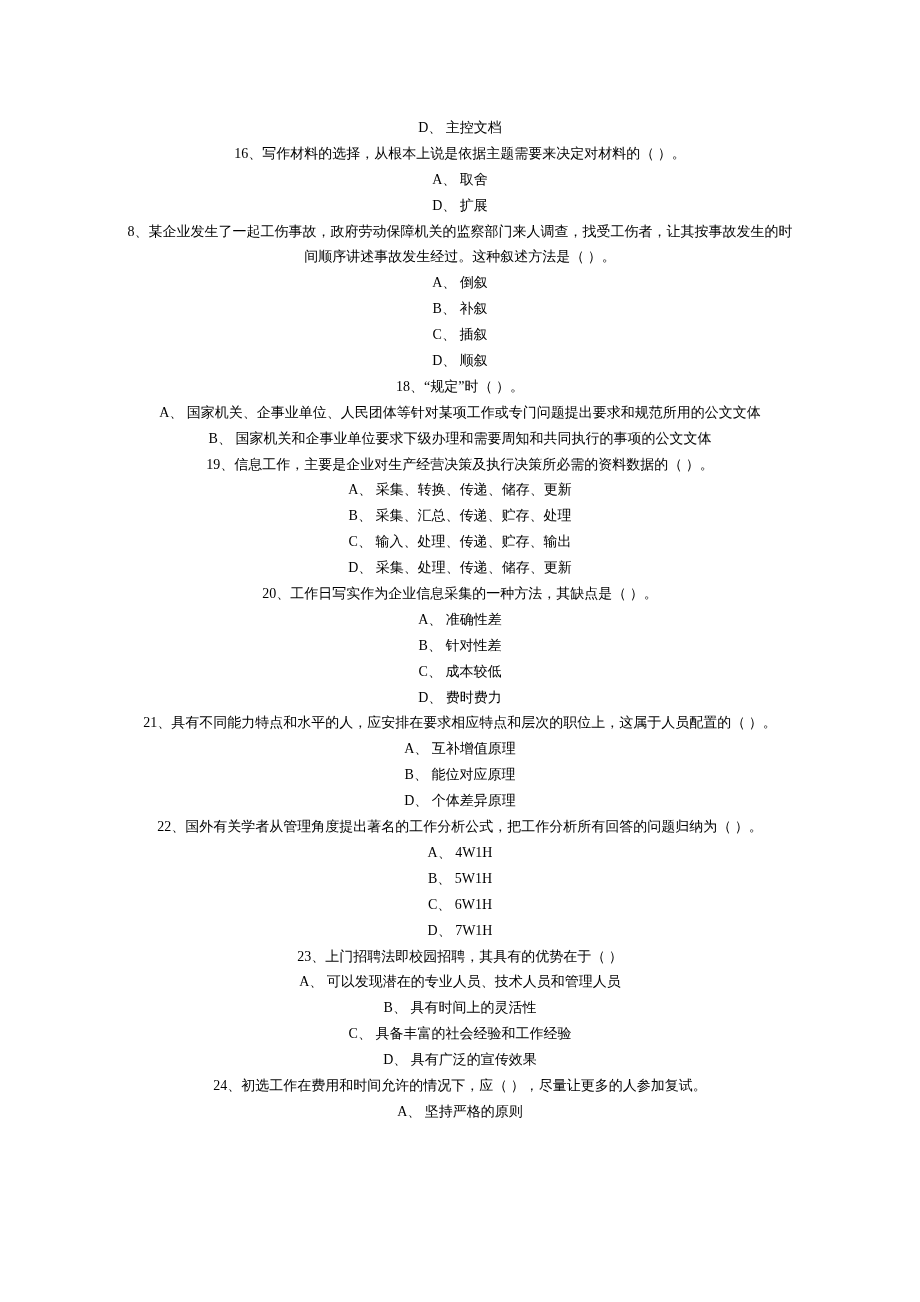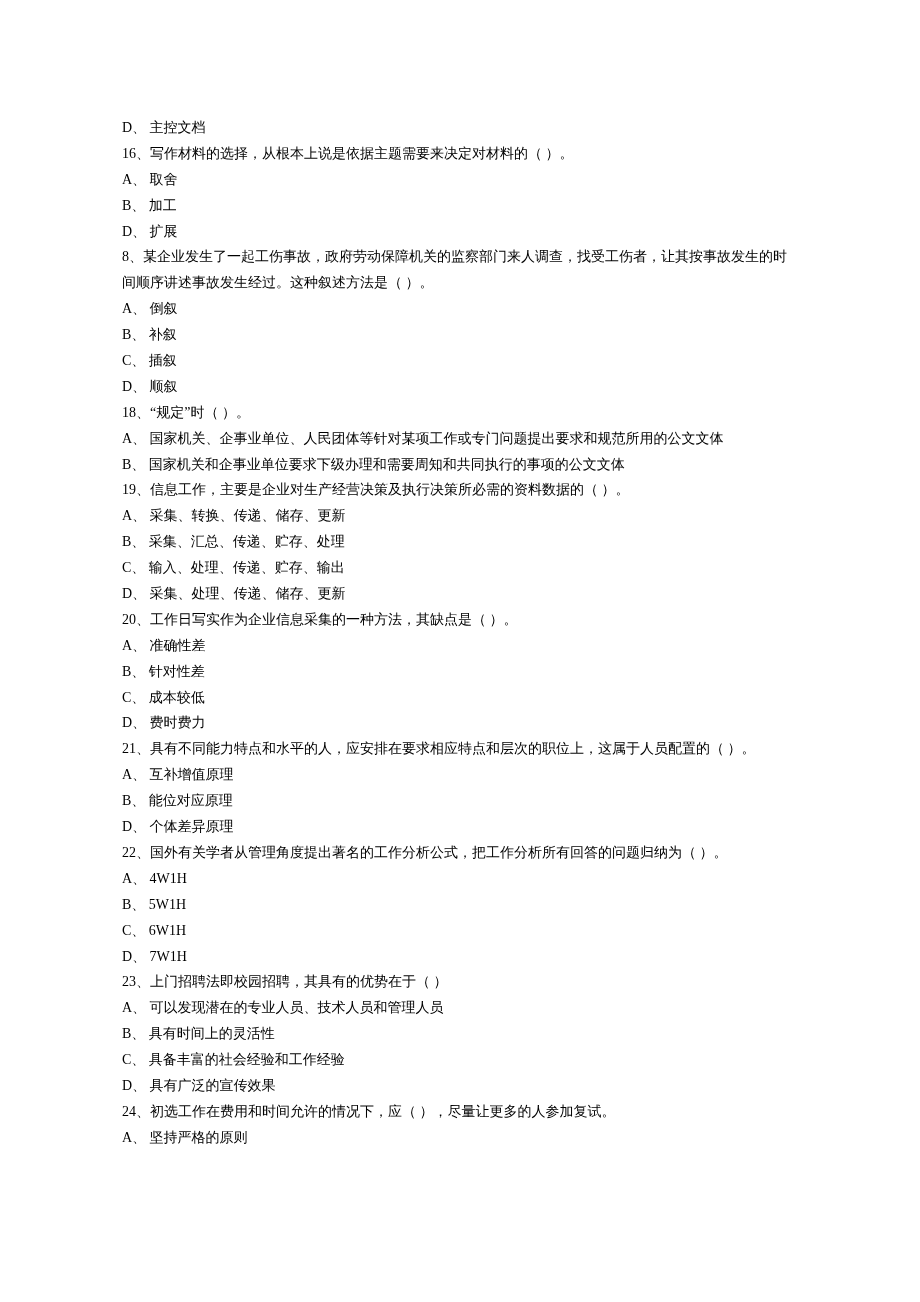--- a/index.html
+++ b/index.html
@@ -5,30 +5,29 @@
     * { margin: 0; padding: 0; box-sizing: border-box; }
     body {
       font-family: "SimSun", "宋体", serif;
       font-size: 14px;
       line-height: 1.85;
       color: #000;
       background: #fff;
       padding: 115px 122px 60px 122px;
       width: 920px;
     }
-    .line { white-space: normal; }
+    .line { white-space: normal; text-align: center; }
   </style>
 </head>
 <body>
 
 <div id="container">
     <div class="line">D、  主控文档</div>
     <div class="line">16、写作材料的选择，从根本上说是依据主题需要来决定对材料的（  ）。</div>
     <div class="line">A、  取舍</div>
-    <div class="line">B、  加工</div>
     <div class="line">D、  扩展</div>
     <div class="line">8、某企业发生了一起工伤事故，政府劳动保障机关的监察部门来人调查，找受工伤者，让其按事故发生的时间顺序讲述事故发生经过。这种叙述方法是（  ）。</div>
     <div class="line">A、  倒叙</div>
     <div class="line">B、  补叙</div>
     <div class="line">C、  插叙</div>
     <div class="line">D、  顺叙</div>
     <div class="line">18、“规定”时（  ）。</div>
     <div class="line">A、  国家机关、企事业单位、人民团体等针对某项工作或专门问题提出要求和规范所用的公文文体</div>
     <div class="line">B、  国家机关和企事业单位要求下级办理和需要周知和共同执行的事项的公文文体</div>
     <div class="line">19、信息工作，主要是企业对生产经营决策及执行决策所必需的资料数据的（  ）。</div>

